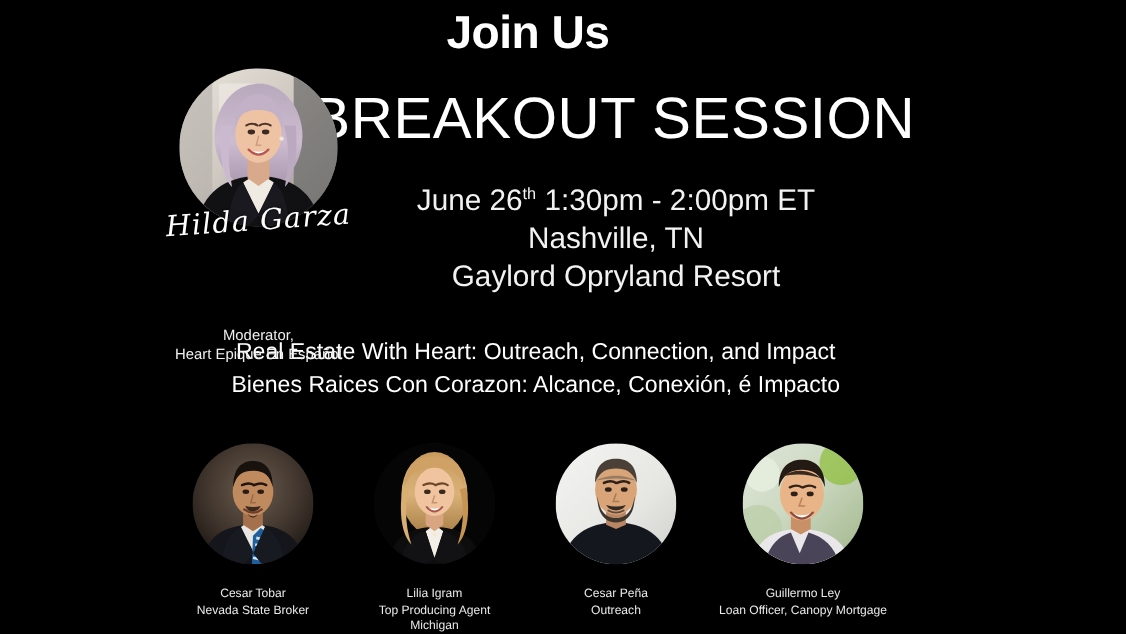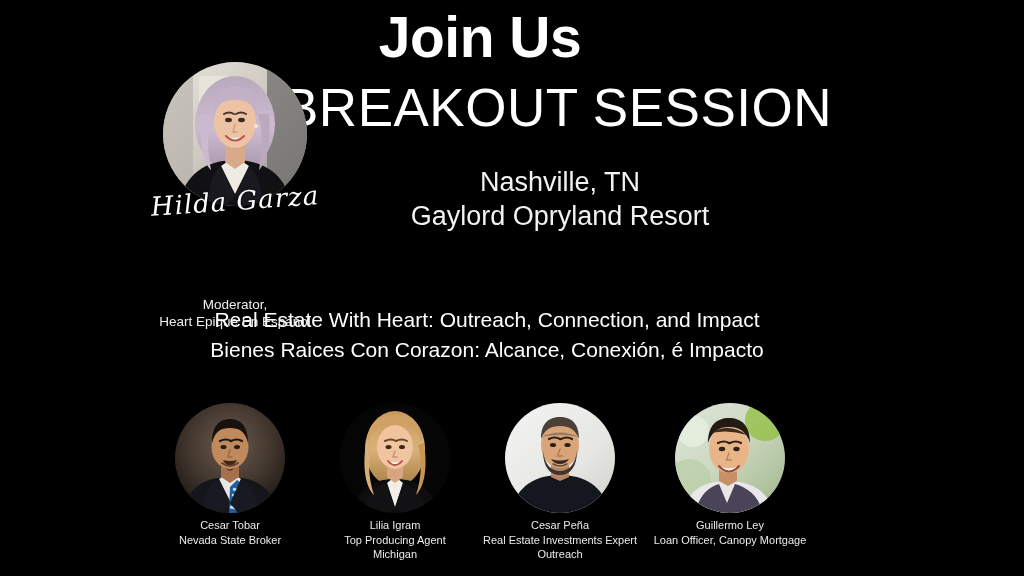--- a/index.html
+++ b/index.html
@@ -21,21 +21,21 @@
     background: #000000;
   }
 
   
   .join-us {
     position: absolute;
     left: 0;
     top: 8px;
     width: 960px;
     text-align: center;
-    font-size: 57px;
+    font-size: 42px;
     font-weight: 700;
     letter-spacing: -0.5px;
     line-height: 1.05;
     color: #ffffff;
   }
   .breakout {
     position: absolute;
     left: 0;
     top: 80px;
     width: 1115px;
@@ -138,39 +138,40 @@
   .sp-photo {
     width: 110px;
     height: 110px;
     margin: 0 auto;
     border-radius: 50%;
     overflow: hidden;
     position: relative;
     background: #111;
   }
   .sp-caption {
-    margin-top: 5px;
+    margin-top: 20px;
     font-size: 11px;
     line-height: 1.33;
     color: #eaeaea;
   }
 
   
   .ph { position: absolute; inset: 0; }
   .ph svg { display: block; width: 100%; height: 100%; }
 </style>
 </head>
 <body>
 
 <div class="slide">
 
   <div class="join-us">Join Us</div>
   <div class="breakout">BREAKOUT SESSION</div>
 
   <div class="when-where">
+    <div><span>June 26</span><sup>th</sup><span> 1:30pm - 2:00pm ET</span></div>
     <div>Nashville, TN</div>
     <div>Gaylord Opryland Resort</div>
   </div>
 
   <div class="session-titles">
     <div>Real Estate With Heart: Outreach, Connection, and Impact</div>
     <div>Bienes Raices Con Corazon: Alcance, Conexión, é Impacto</div>
   </div>
 
   <div class="moderator">
@@ -337,21 +338,20 @@
             <ellipse cx="62.5" cy="42" rx="3.1" ry="2.1" fill="#2d2019"></ellipse>
             <path d="M55 46 l-2.5 7 h5" stroke="#a97b57" stroke-width="1.4" fill="none" stroke-linecap="round"></path>
             <path d="M38 48 C38 64 45 72 55 72 C65 72 72 64 72 48 C70 62 64 68 55 68 C46 68 40 62 38 48 Z" fill="#3e352d"></path>
             <path d="M46 56 q9 3 18 0 q-3 5 -9 5 q-6 0 -9 -5 Z" fill="#332b24"></path>
             <path d="M48 61 q7 4 14 0" stroke="#5b4a3c" stroke-width="1.6" fill="none" stroke-linecap="round"></path>
           </svg>
         </div>
       </div>
       <div class="sp-caption">
         <div>Cesar Peña</div>
-        <div>Real Estate Investments Expert</div>
         <div>Outreach</div>
       </div>
     </div>
 
     <div class="speaker" style="left:640px;">
       <div class="sp-photo">
         <div class="ph">
           <svg viewBox="0 0 110 110" preserveAspectRatio="xMidYMid slice">
             <defs>
               <linearGradient id="s4bg" x1="0" y1="0" x2="1" y2="1">

